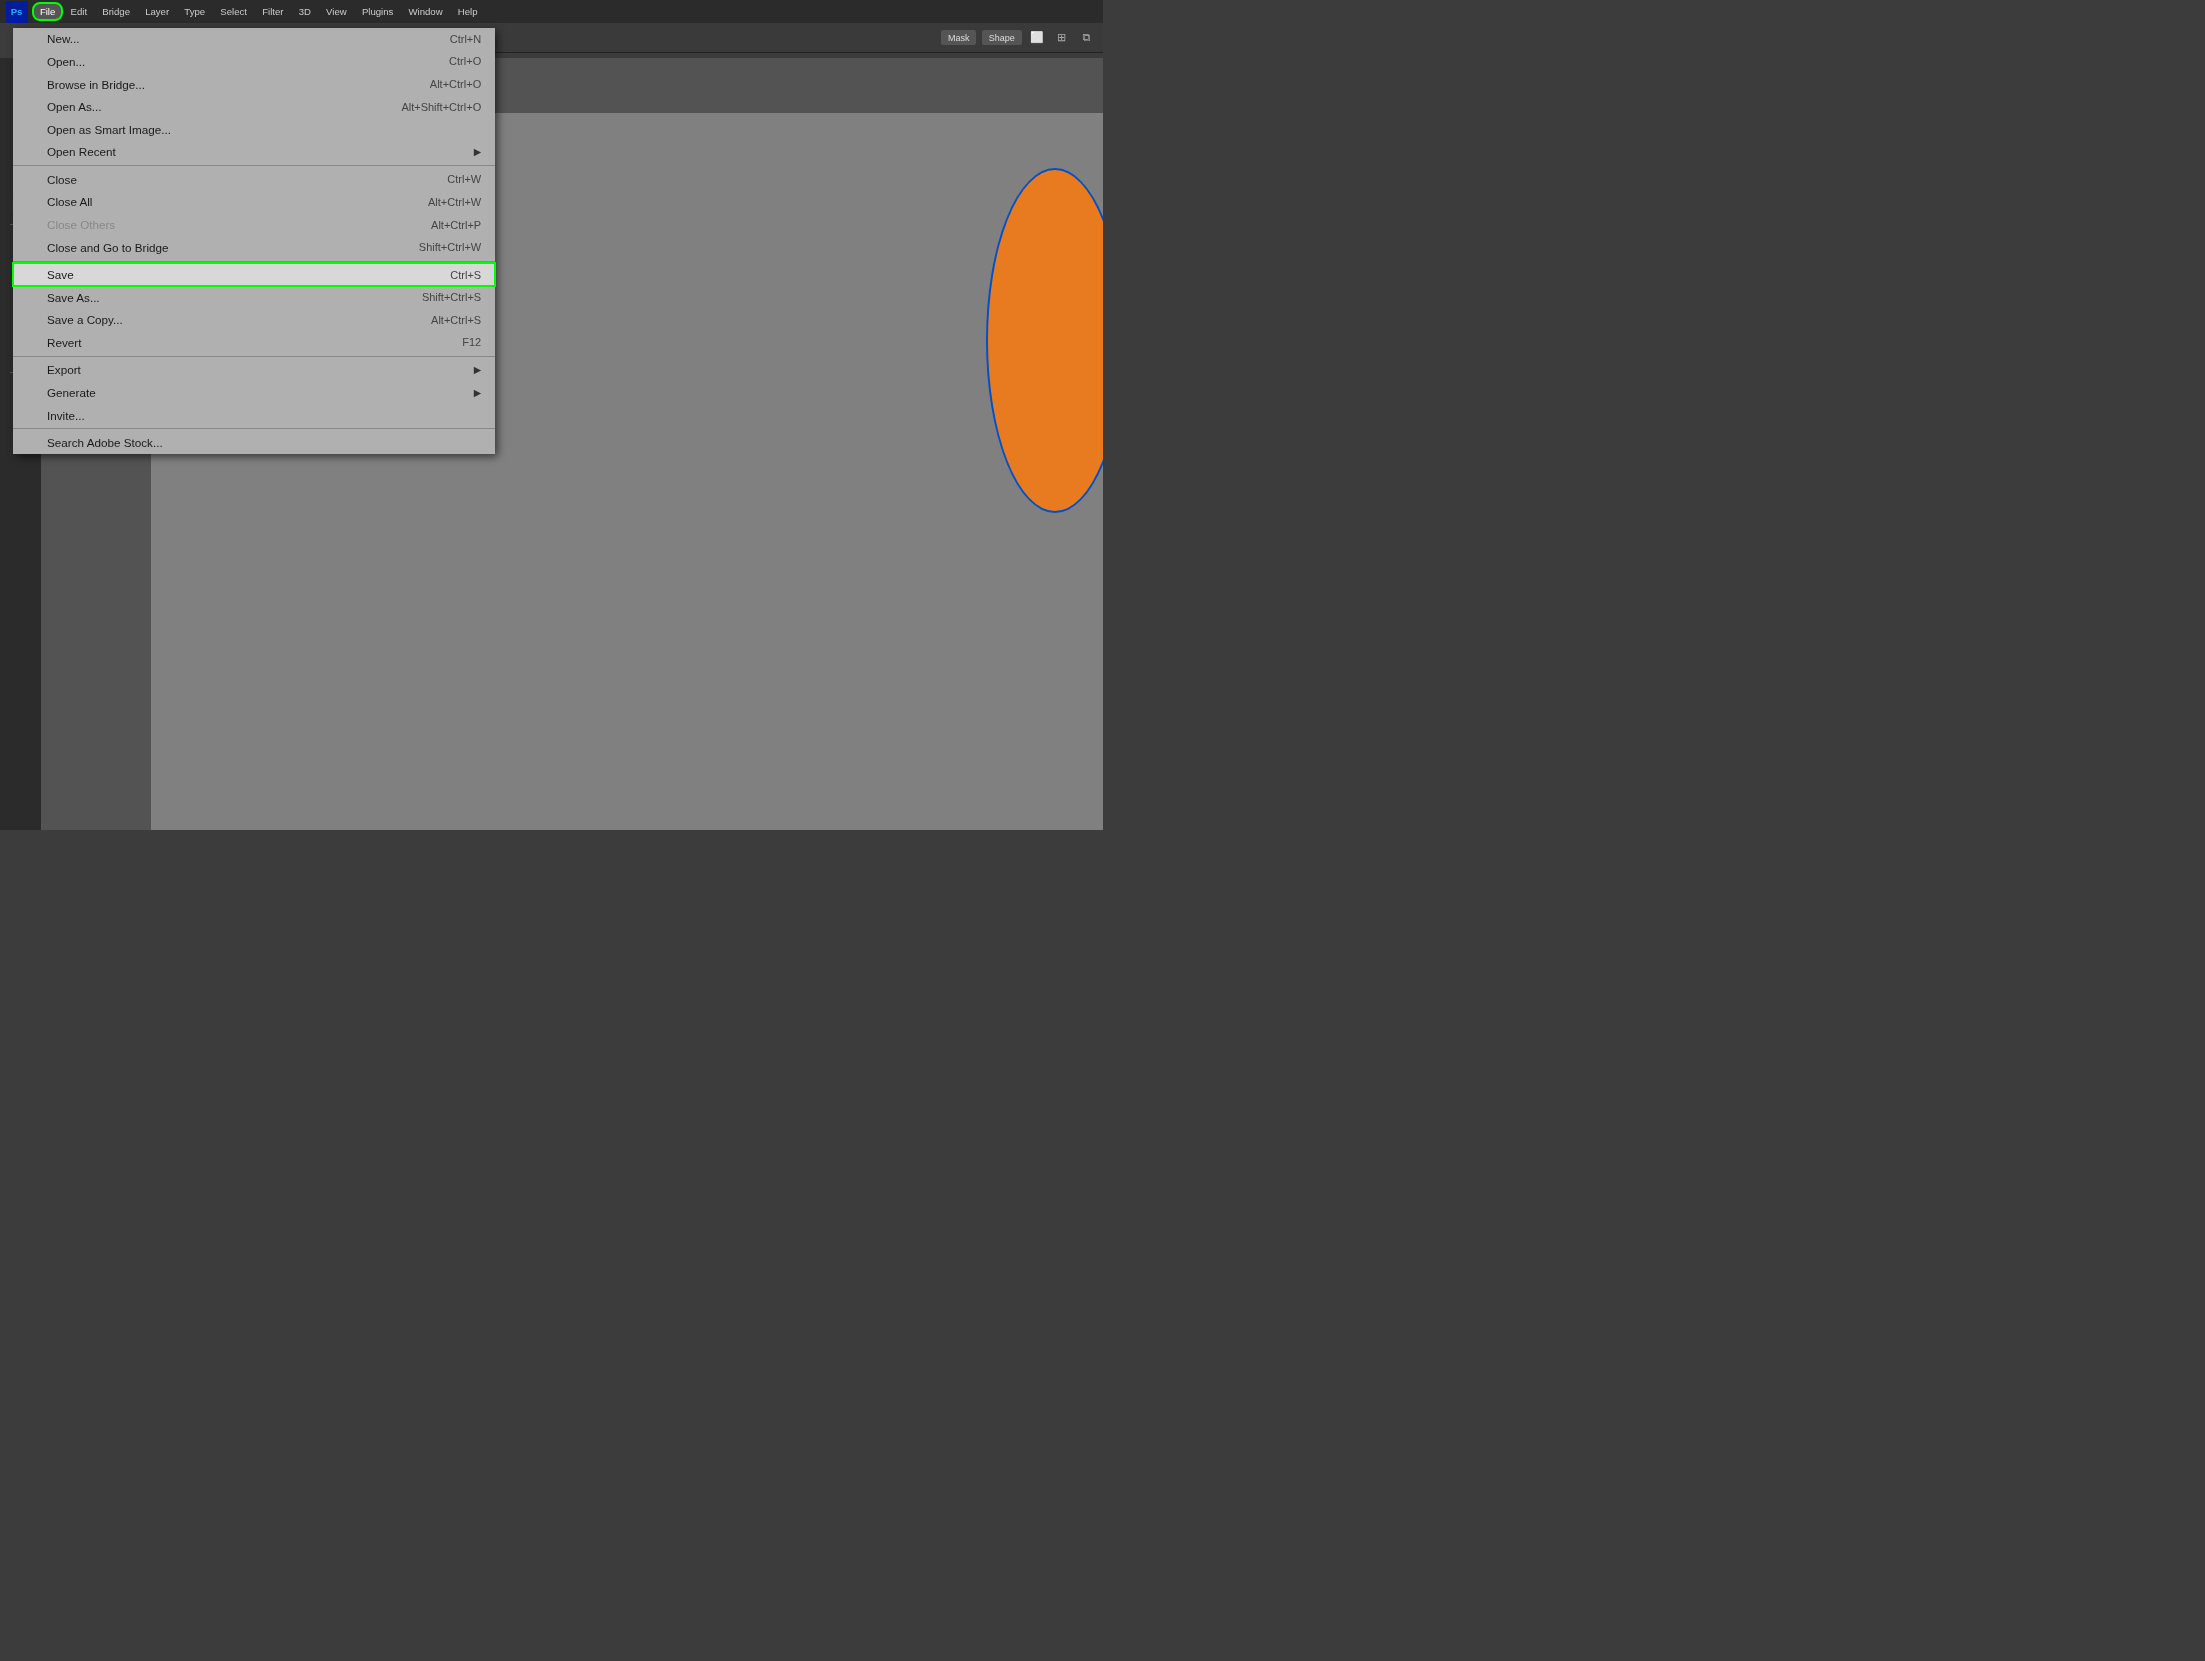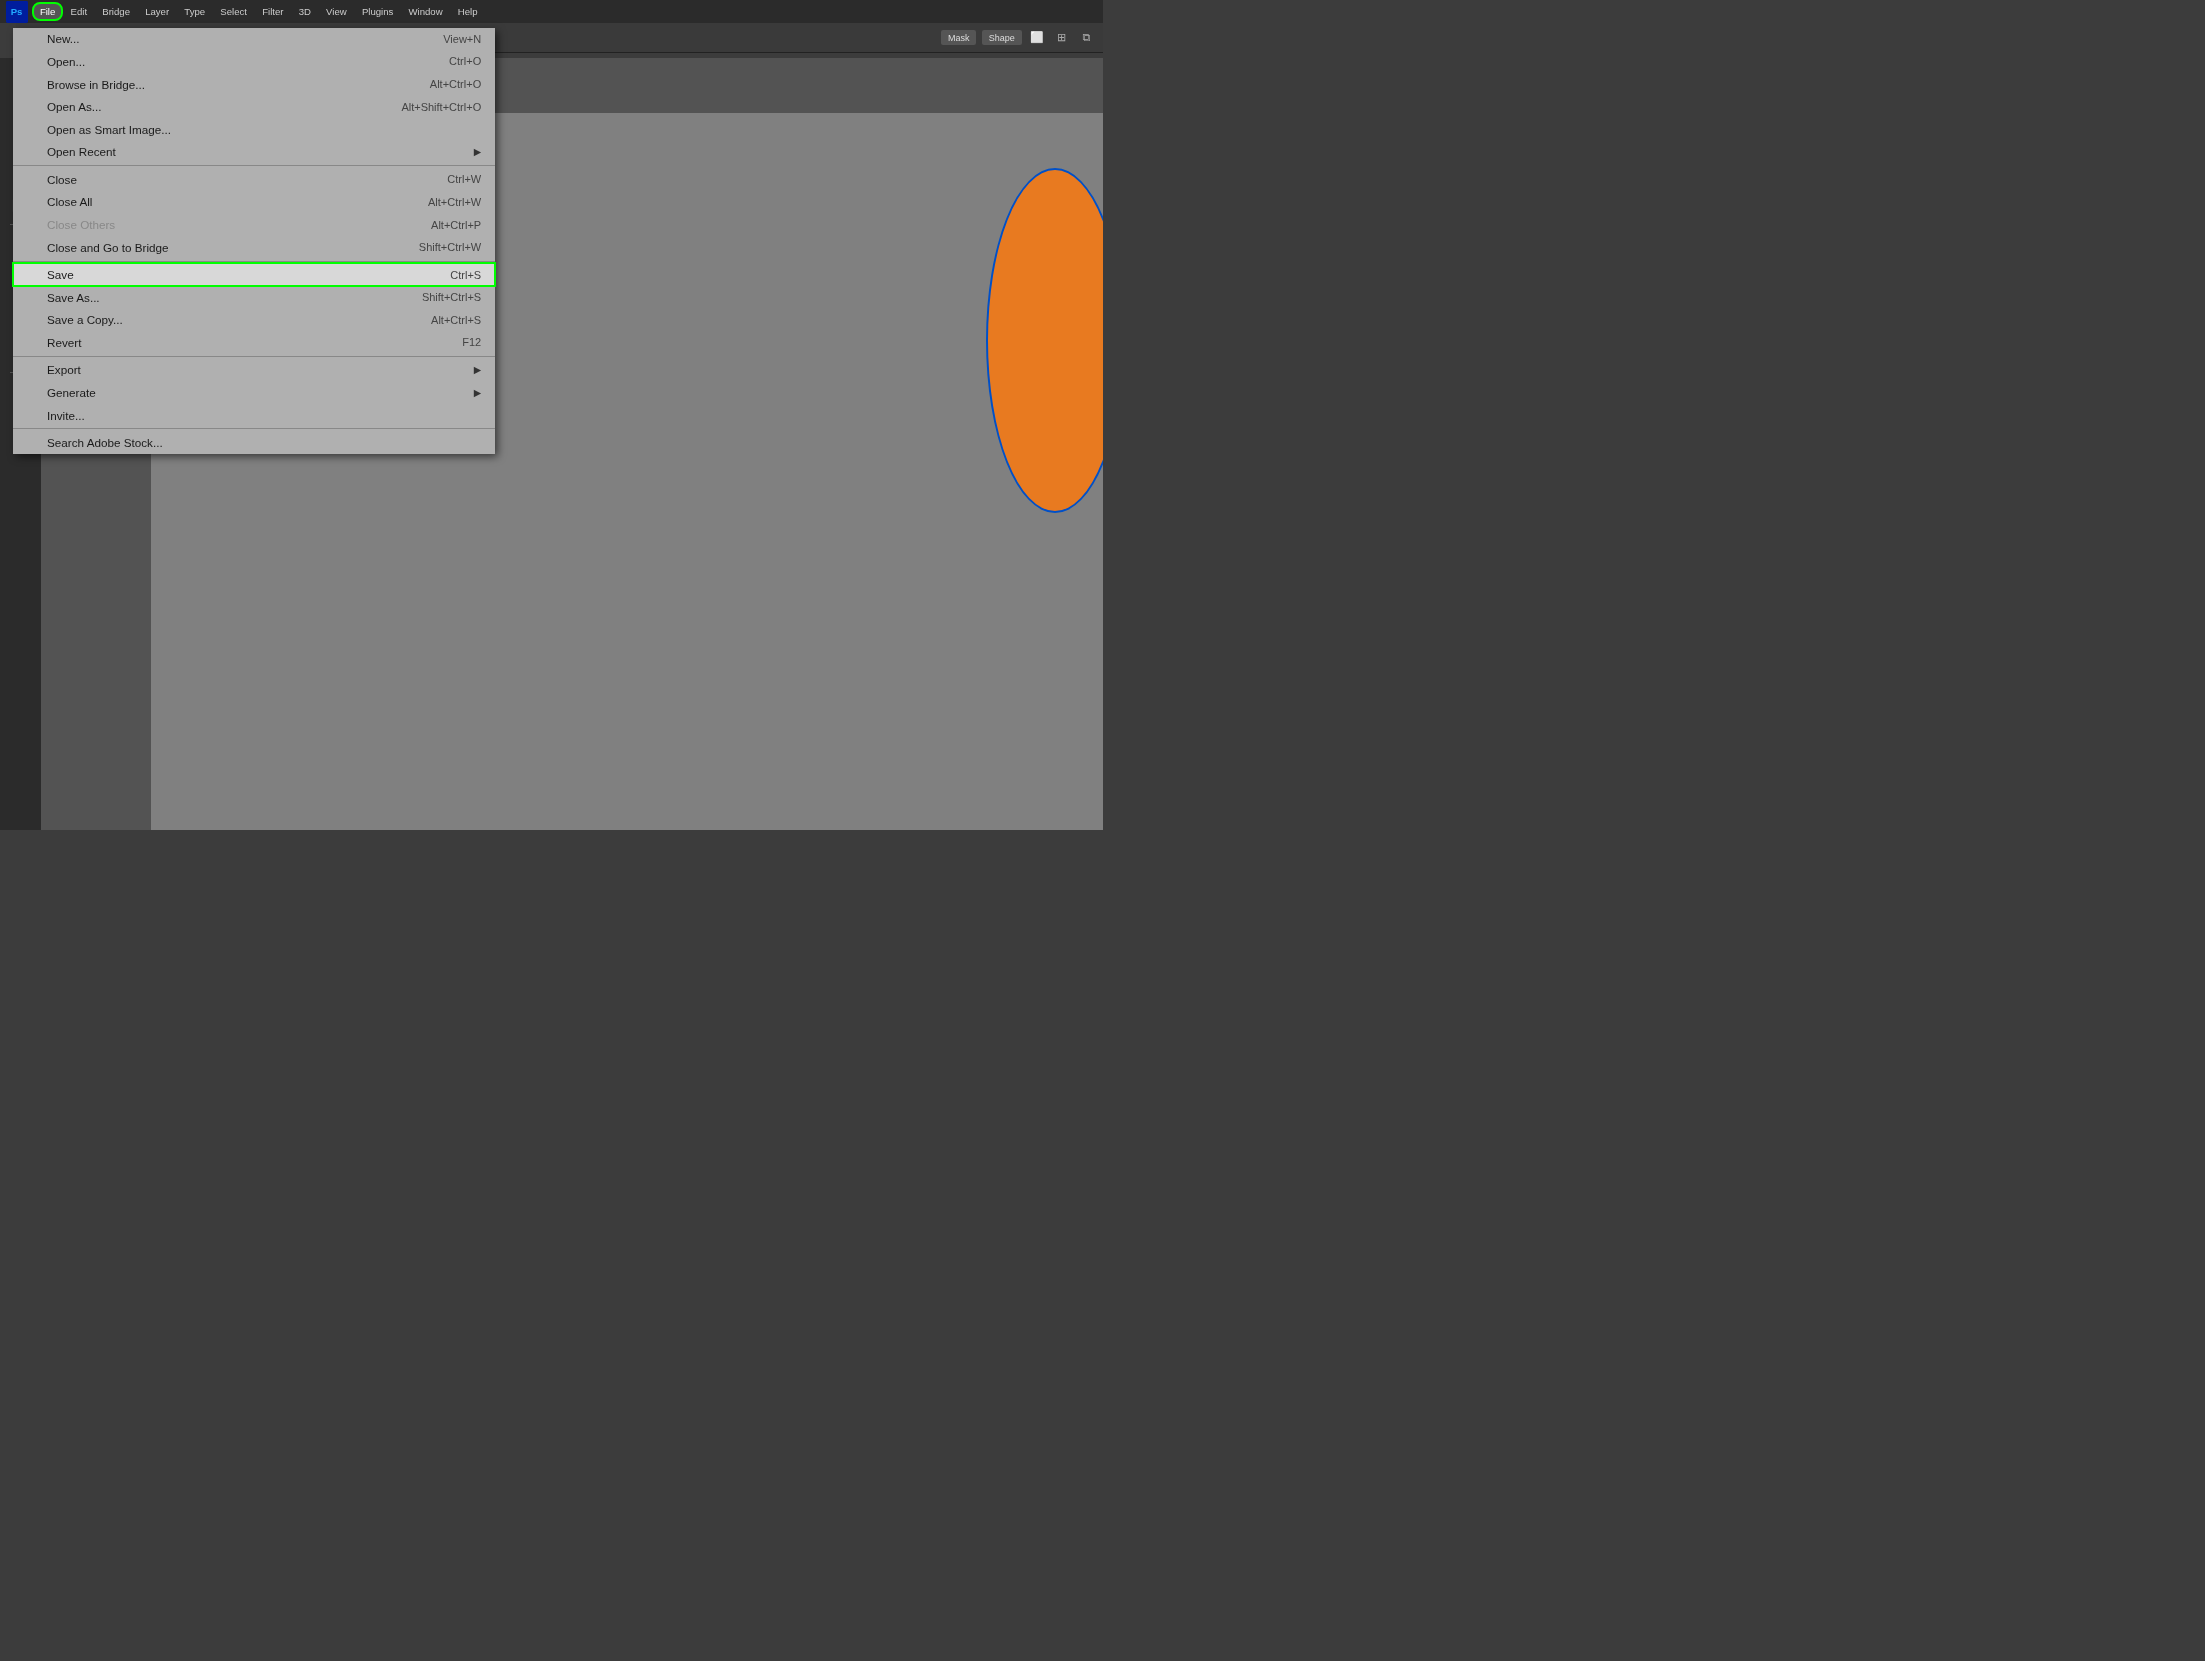--- a/index.html
+++ b/index.html
@@ -251,21 +251,21 @@
 <div class="canvas-area">
   <div class="canvas-bg">
     <div class="canvas-orange-shape"></div>
   </div>
 </div>
 
 <div class="dropdown-overlay">
 
   <div class="dropdown-item">
     <span>New...</span>
-    <span class="shortcut">View+N</span>
+    <span class="shortcut">Ctrl+N</span>
   </div>
 
   <div class="dropdown-item">
     <span>Open...</span>
     <span class="shortcut">Ctrl+O</span>
   </div>
 
   <div class="dropdown-item">
     <span>Browse in Bridge...</span>
     <span class="shortcut">Alt+Ctrl+O</span>

